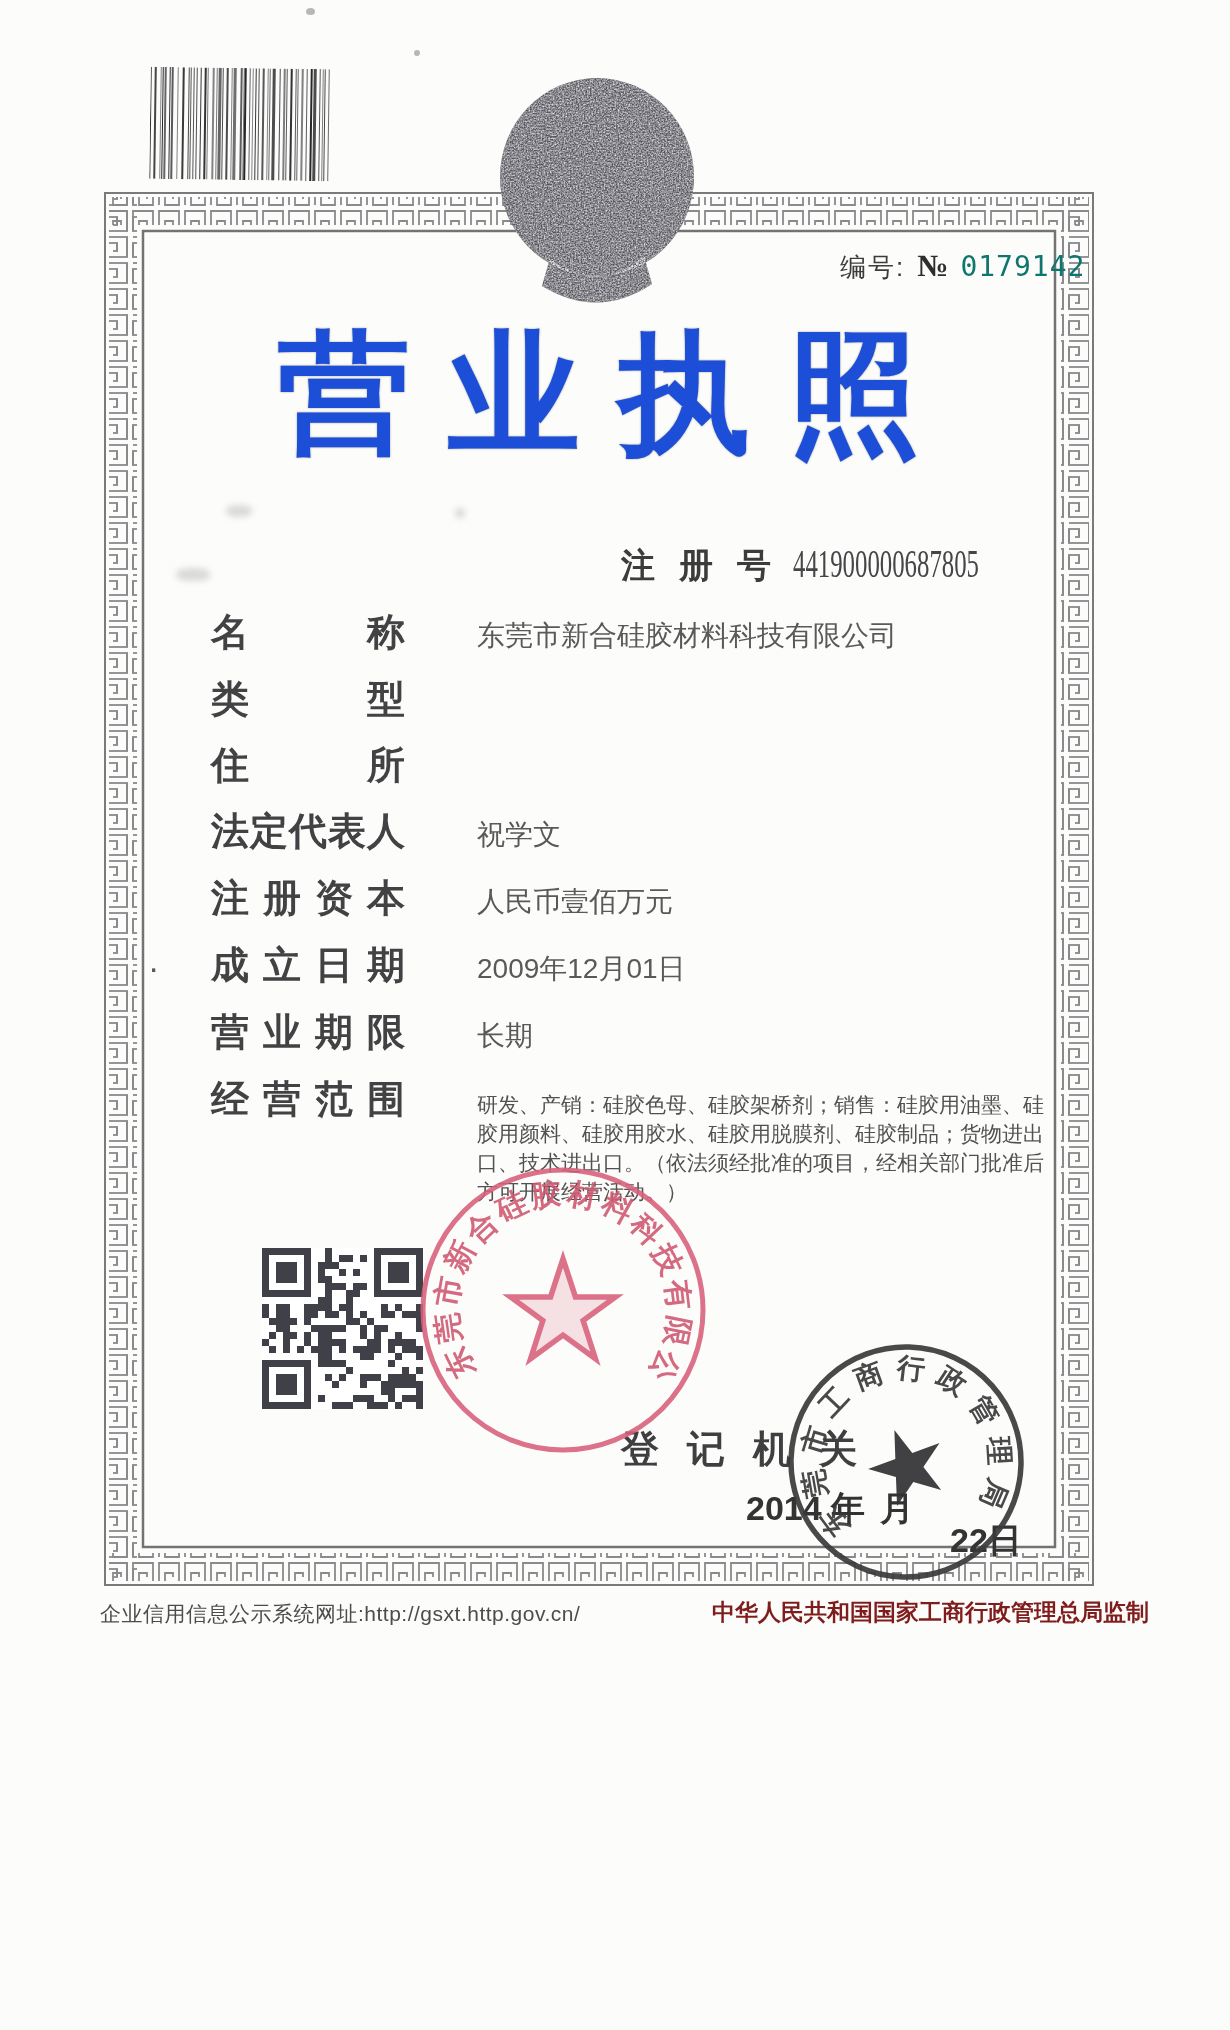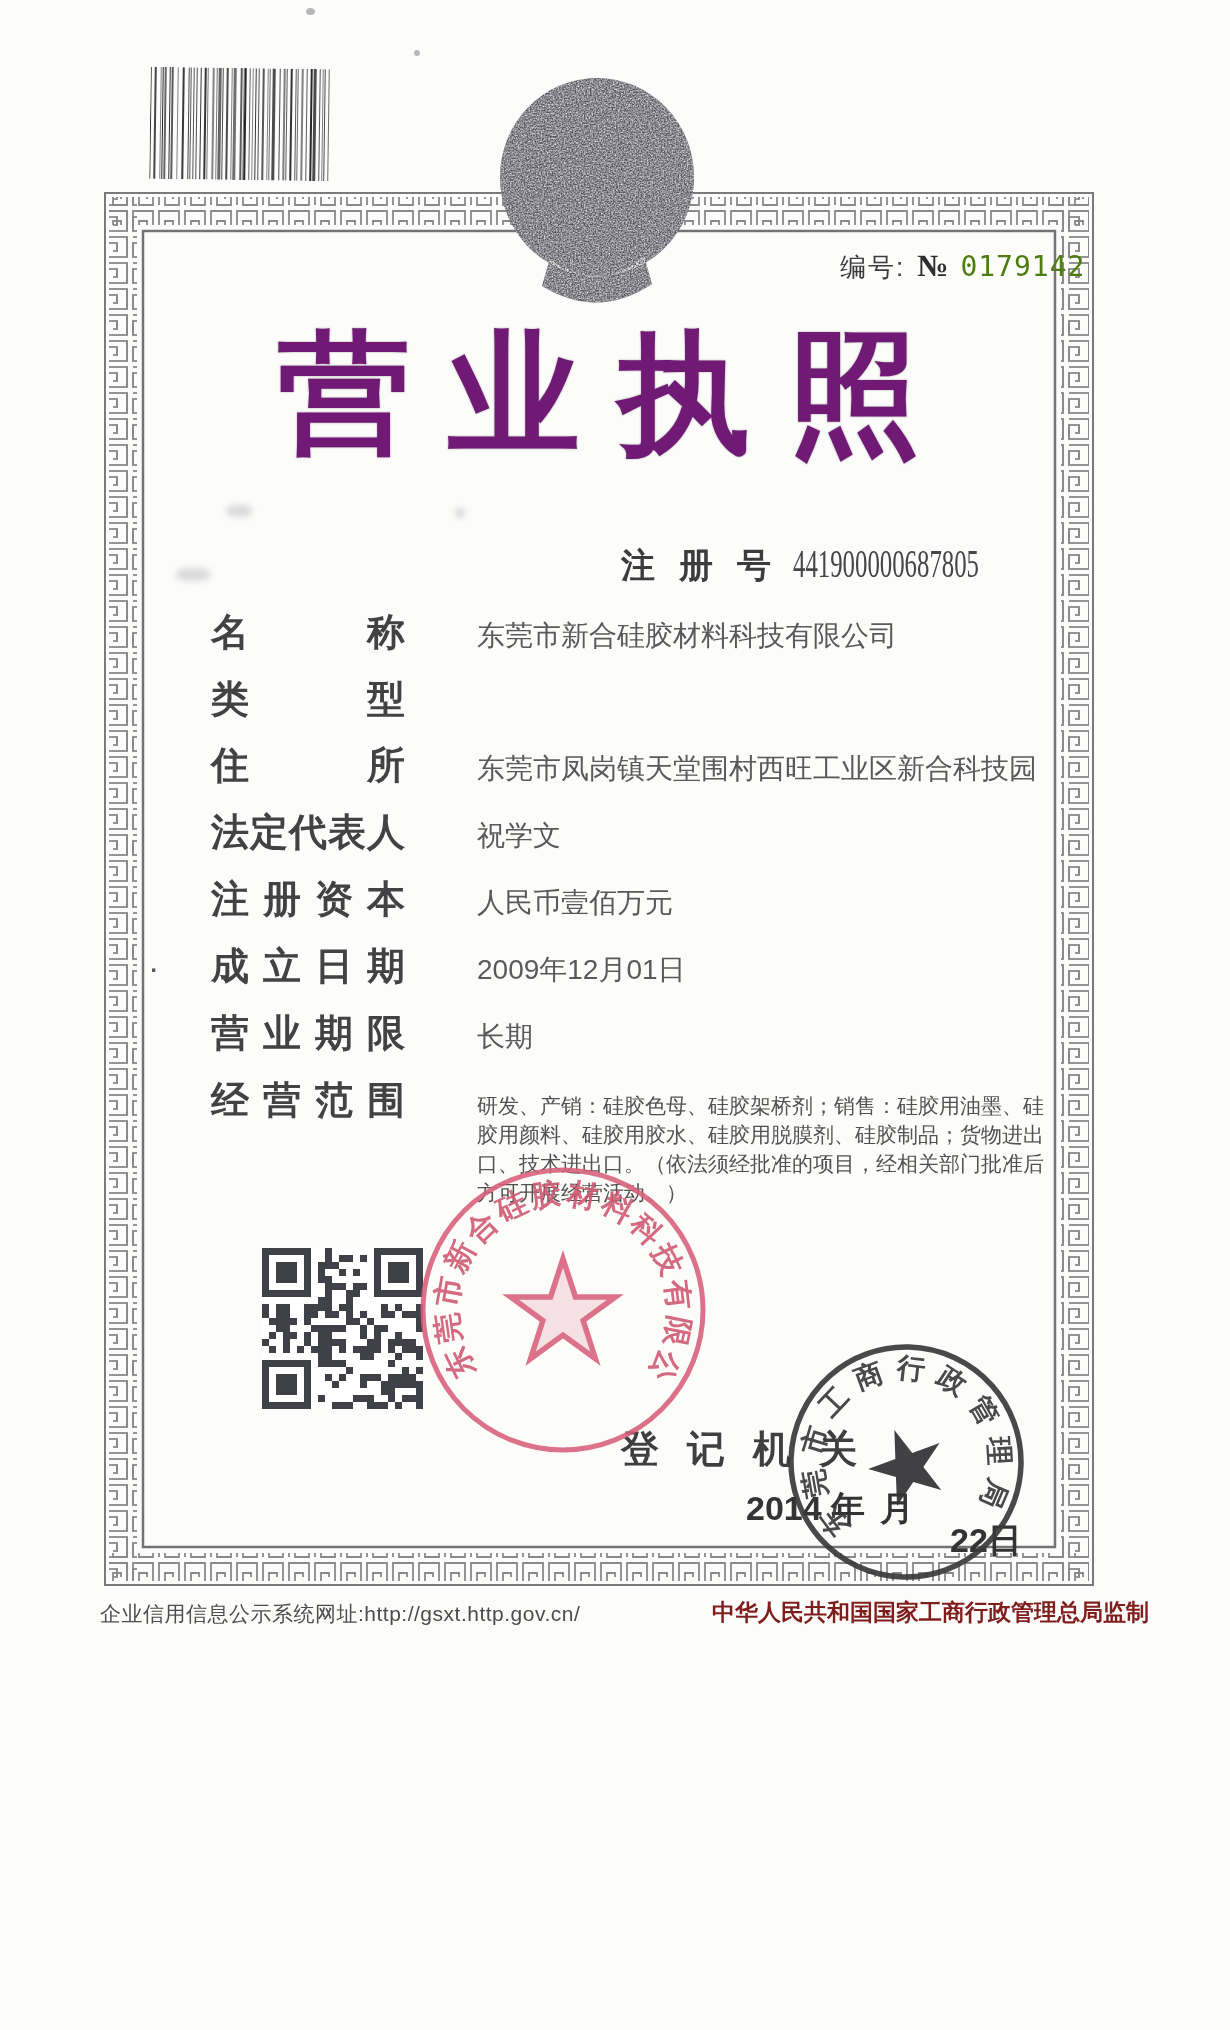--- a/index.html
+++ b/index.html
@@ -17,25 +17,25 @@
   }
   .barcode span{display:block; height:100%; background:#26262a;}
   
   .emblem{position:absolute; left:492px; top:72px;}
   
   .serial{
     position:absolute; left:840px; top:248px; display:flex; align-items:baseline; gap:12px;
   }
   .serial .s-label{font-size:26px; color:#3c3c3c; letter-spacing:2px;}
   .serial .s-mark{font-size:31px; font-weight:bold; font-family:"Liberation Serif", serif; color:#2e2e2e;}
-  .serial .s-num{font-size:28px; font-family:"DejaVu Sans Mono", monospace; color:#4d7c0f; letter-spacing:1px;}
+  .serial .s-num{font-size:28px; font-family:"DejaVu Sans Mono", monospace; color:#0f766e; letter-spacing:1px;}
   
   .title-wrap{position:absolute; left:0; top:328px; width:1198px; text-align:center;}
   .title-wrap span{
-    font-size:132px; line-height:1; font-weight:800; color:#701a75;
+    font-size:132px; line-height:1; font-weight:800; color:#1d4ed8;
     letter-spacing:38px; margin-right:-38px;
     text-shadow:0 0 2px rgba(70,70,75,.55);
   }
   
   .regline{position:absolute; left:621px; top:540px; display:flex; align-items:baseline; gap:22px; white-space:nowrap;}
   .regline .r-label{font-size:34px; font-weight:600; color:#3c3c3c; letter-spacing:24px; margin-right:-24px;}
   .regline .r-value{
     font-size:40px; font-family:"Liberation Serif", serif; color:#46464a;
     transform:scaleX(.62); transform-origin:left center; white-space:nowrap;
   }
@@ -189,21 +189,20 @@
           <span>类</span>
           <span>型</span>
         </div>
     </div>
 
     <div class="f-row">
       <div class="f-label">
           <span>住</span>
           <span>所</span>
         </div>
-      <div class="f-value">东莞市凤岗镇天堂围村西旺工业区新合科技园</div>
     </div>
 
     <div class="f-row">
       <div class="f-label">
           <span>法</span>
           <span>定</span>
           <span>代</span>
           <span>表</span>
           <span>人</span>
         </div>

